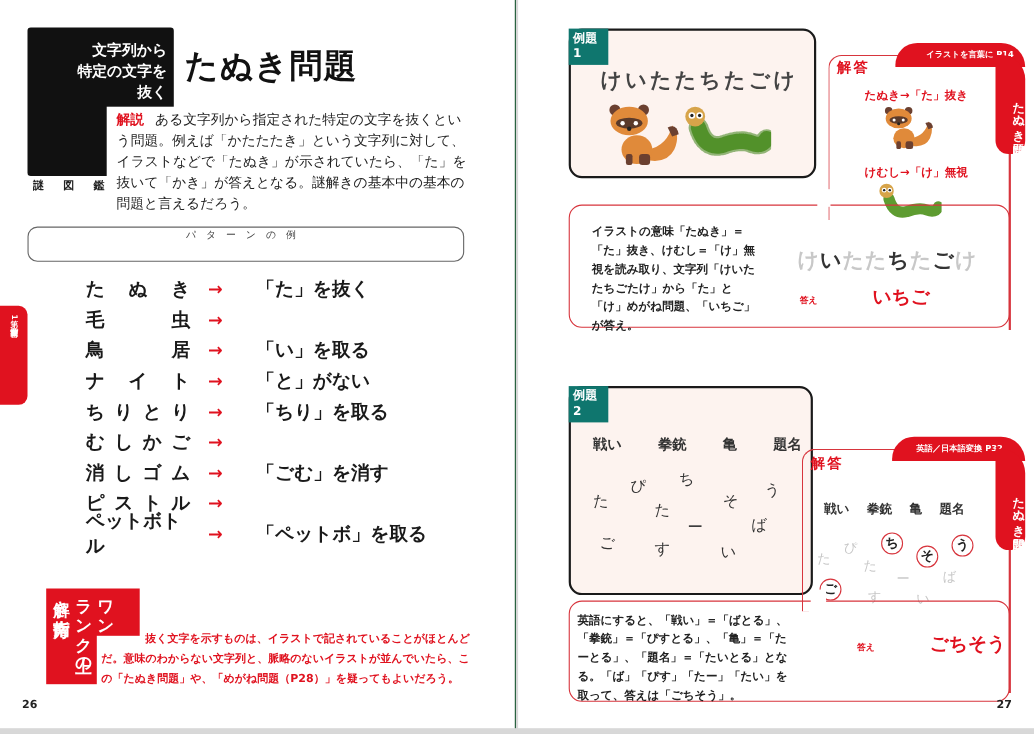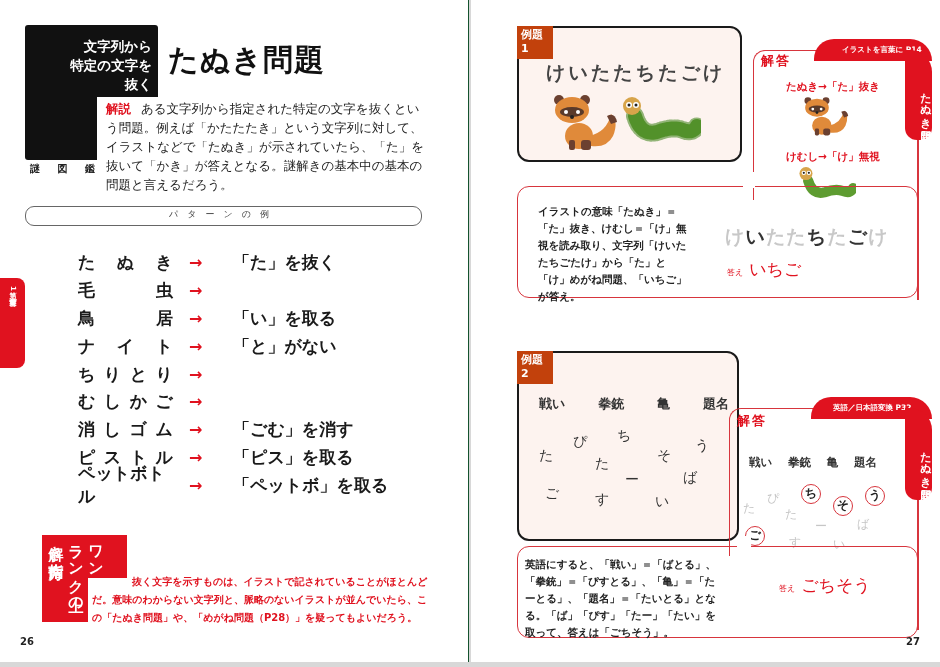--- a/index.html
+++ b/index.html
@@ -12,57 +12,57 @@
 
   
   .cat-box { left: 25px; top: 25px; width: 133px; height: 135px; background: #111; border-radius: 3px; }
   .cat-box-cut { left: 97px; top: 97px; width: 70px; height: 70px; background: #fff; }
   .cat-text { left: 40px; top: 37px; width: 112px; text-align: right; color: #fff; font-size: 13.5px; line-height: 19px; font-weight: bold; }
   .zukan { left: 30px; top: 162px; width: 65px; display: flex; justify-content: space-between; font-size: 10px; font-weight: bold; color: #222; }
   .title { left: 168px; top: 40px; font-size: 30px; font-weight: bold; letter-spacing: 1px; color: #111; }
   .kaisetsu { left: 106px; top: 100px; width: 320px; font-size: 12.5px; line-height: 19px; color: #222; font-family: Liberation Serif, serif; }
   .kaisetsu .lbl { color: #e0121f; font-weight: bold; margin-right: 10px; }
 
-  .pattern-bar { left: 25px; top: 206px; width: 397px; height: 20px; border: 1px solid #666; border-radius: 9px; text-align: center; font-size: 9px; line-height: 14px; letter-spacing: 9px; color: #444; }
+  .pattern-bar { left: 25px; top: 206px; width: 397px; height: 32px; border: 1px solid #666; border-radius: 9px; text-align: center; font-size: 9px; line-height: 14px; letter-spacing: 9px; color: #444; }
 
   .chapter-tab { left: 0; top: 278px; width: 25px; height: 90px; background: #e0121f; border-radius: 0 8px 8px 0; color: #fff; font-size: 7px; writing-mode: vertical-rl; display: flex; align-items: center; justify-content: flex-start; padding-top: 8px; font-weight: bold; }
 
   .pattern-list { left: 78px; top: 249px; }
   .pattern-row { display: flex; align-items: center; height: 27.8px; font-size: 17px; font-weight: bold; color: #1a1a1a; }
   .pattern-row .src { width: 95px; display: flex; justify-content: space-between; }
   .pattern-row .arrow { width: 44px; margin-left: 16px; color: #e0121f; font-size: 16px; }
   .pattern-row .rule { }
 
   .onerank-box { left: 42px; top: 535px; width: 85px; height: 87px; background: #e0121f; }
   .onerank-box-cut { left: 88px; top: 578px; width: 50px; height: 50px; background: #fff; }
   .onerank-text { left: 46px; top: 535px; height: 85px; writing-mode: vertical-rl; color: #fff; font-family: "DejaVu Serif", "Liberation Serif", serif; font-weight: bold; font-size: 15px; line-height: 20px; }
   .onerank-body { left: 92px; top: 573px; width: 340px; color: #e0121f; font-size: 10px; line-height: 18px; text-indent: 40px; font-weight: bold; }
   .page-num { font-size: 10px; font-weight: bold; color: #222; }
 
   
   .q-card { border: 2px solid #1a1a1a; border-radius: 12px; background: #fdf3ef; }
-  .q-tag { background: #c2410c; color: #fff; font-size: 11px; font-weight: bold; line-height: 14px; padding: 2px 4px 3px 4px; }
+  .q-tag { background: #0f766e; color: #fff; font-size: 11px; font-weight: bold; line-height: 14px; padding: 2px 4px 3px 4px; }
   .q-tag .num { display: block; }
   .q1-card { left: 46px; top: 26px; width: 225px; height: 136px; }
   .q1-tag { left: 46px; top: 26px; width: 36px; }
   .q1-string { left: 75px; top: 60px; font-size: 19px; font-weight: bold; color: #444; letter-spacing: 3px; }
 
   .red-frame { border: 1.5px solid #d7353d; border-radius: 12px; background: transparent; }
   .ans1-frame { left: 282px; top: 50px; width: 170px; height: 150px; border-right: none; border-bottom: none; border-radius: 12px 0 0 0; }
   .ans-label { color: #e0121f; font-weight: bold; font-size: 13px; letter-spacing: 2px; }
   .red-tab { background: #e0121f; color: #fff; }
   .tab-top { border-radius: 20px 22px 0 0; font-size: 7.5px; font-weight: bold; padding-left: 28px; line-height: 22px; }
   .tab-side { writing-mode: vertical-rl; font-size: 11px; font-weight: bold; display: flex; align-items: flex-start; padding-top: 18px; justify-content: center; border-radius: 0 22px 12px 12px; }
   .exp-box { border: 1.5px solid #d7353d; border-radius: 12px; }
   .exp-text { font-size: 10.5px; font-weight: bold; line-height: 17px; color: #222; }
 
   .big-string span { font-size: 19px; font-weight: bold; letter-spacing: 1px; }
   .dim { color: #c8c8c8; }
   .dark { color: #333; }
-  .answer-row { display: flex; align-items: baseline; color: #e0121f; font-weight: normal; }
+  .answer-row { display: flex; align-items: baseline; color: #e0121f; font-weight: bold; gap: 44px; }
   .answer-row .lbl { font-size: 8px; margin-right: 6px; }
   .answer-row .val { font-size: 17px; }
   .red-sub { color: #e0121f; font-weight: bold; font-size: 10.5px; }
 
   .q2-card { left: 46px; top: 351px; width: 222px; height: 190px; }
   .q2-tag { left: 46px; top: 351px; width: 36px; }
   .kanji-row { display: flex; font-size: 13px; font-weight: bold; color: #333; }
   .kana { position: absolute; font-size: 14px; color: #333; }
   .kana.dim { color: #c6c6c6; }
   .kana.circled { border: 1.5px solid #d7353d; border-radius: 50%; width: 20px; height: 20px; text-align: center; line-height: 17px; color: #222; font-weight: bold; background: #fff; }
@@ -129,20 +129,21 @@
       <span class="rule">「と」がない</span>
     </div>
     <div class="pattern-row">
       <div class="src">
           <span>ち</span>
           <span>り</span>
           <span>と</span>
           <span>り</span>
         </div>
       <span class="arrow">→</span>
+      <span class="rule">「ちり」を取る</span>
     </div>
     <div class="pattern-row">
       <div class="src">
           <span>む</span>
           <span>し</span>
           <span>か</span>
           <span>ご</span>
         </div>
       <span class="arrow">→</span>
     </div>
@@ -157,21 +158,20 @@
       <span class="rule">「ごむ」を消す</span>
     </div>
     <div class="pattern-row">
       <div class="src">
           <span>ピ</span>
           <span>ス</span>
           <span>ト</span>
           <span>ル</span>
         </div>
       <span class="arrow">→</span>
-      <span class="rule">「ピス」を取る</span>
     </div>
     <div class="pattern-row">
       <div class="src">
           <span>ペットボトル</span>
         </div>
       <span class="arrow">→</span>
       <span class="rule">「ペットボ」を取る</span>
     </div>
   </div>
 

